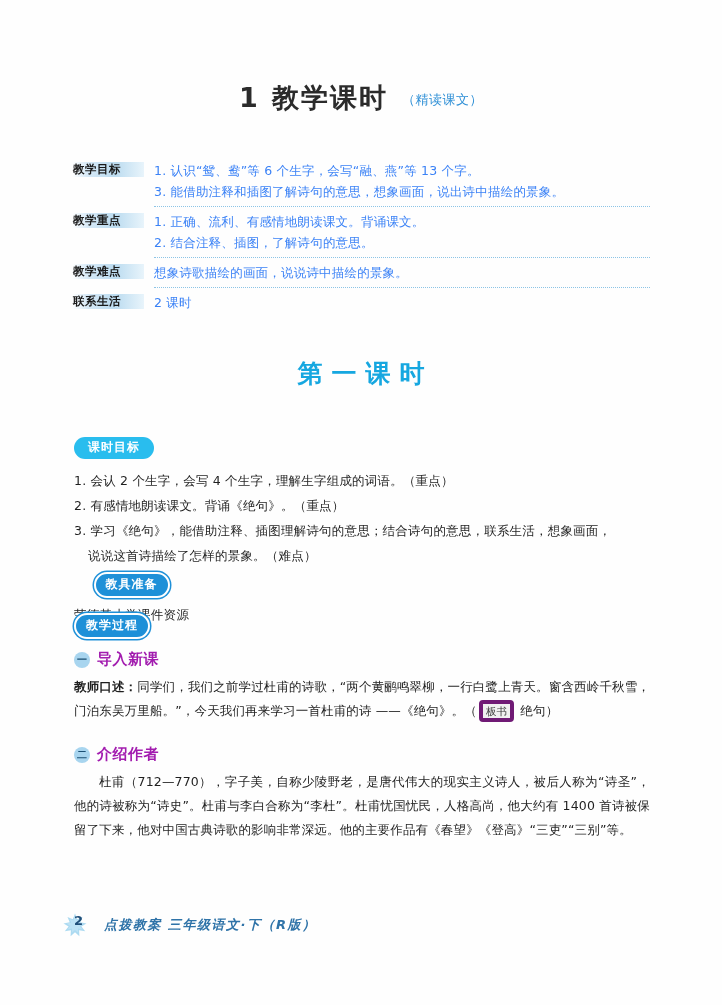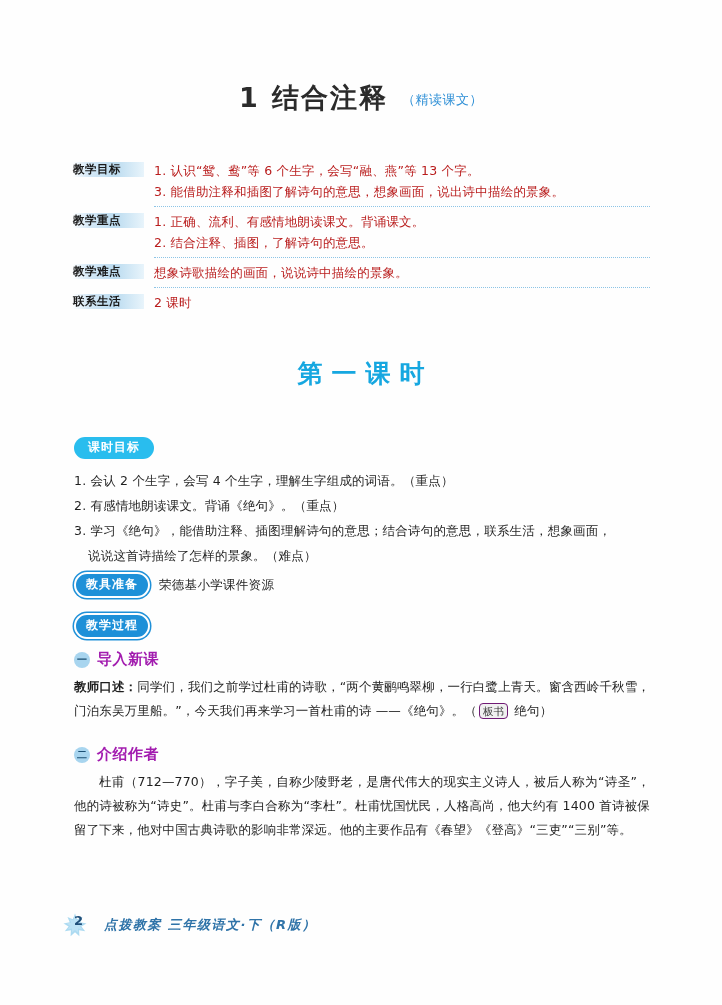--- a/index.html
+++ b/index.html
@@ -78,21 +78,21 @@
     margin-top: 2px;
     box-sizing: border-box;
   }
   .spec-body {
     flex: 1 1 auto;
     padding-left: 10px;
   }
   .spec-line {
     font-size: 12.5px;
     line-height: 21px;
-    color: #b91c1c;
+    color: #3b82f6;
     letter-spacing: 0.2px;
     white-space: nowrap;
   }
   .dotted-div {
     height: 0;
     border-top: 1px dotted #8cc4e6;
     margin: 4px 0 4px 82px;
   }
 
   
@@ -152,20 +152,21 @@
     padding-left: 14px;
   }
 
   .aids {
     position: absolute;
     left: 74px;
     top: 572px;
     display: flex;
     align-items: center;
     gap: 9px;
+    flex-direction: column;
   }
   .aids-text {
     font-size: 12.5px;
     color: #1f1f1f;
     letter-spacing: 0.3px;
   }
 
   .process {
     position: absolute;
     left: 74px;
@@ -210,21 +211,21 @@
     text-align: justify;
   }
   .sec-para.indent {
     text-indent: 25px;
   }
   .lead {
     font-weight: bold;
   }
   .boardtag {
     display: inline-block;
-    border: 1px solid #701a75;
+    border: 4px solid #701a75;
     border-radius: 4px;
     background: #f0f0f0;
     font-size: 10.5px;
     padding: 0 3px;
     margin: 0 2px;
     color: #333;
     line-height: 14px;
   }
 
   
@@ -260,21 +261,21 @@
     margin-left: 10px;
   }
 </style>
 </head>
 <body>
 
 <div class="page">
 
   <div class="title-row">
     <span class="title-num">1</span>
-    <span class="title-main">结合注释</span>
+    <span class="title-main">教学课时</span>
     <span class="title-tag">（精读课文）</span>
   </div>
 
   <div class="spec">
 
     <div class="spec-row">
       <div class="spec-label">教学目标</div>
       <div class="spec-body">
         <div class="spec-line">1. 认识“鸳、鸯”等 6 个生字，会写“融、燕”等 13 个字。</div>
         <div class="spec-line">3. 能借助注释和插图了解诗句的意思，想象画面，说出诗中描绘的景象。</div>

